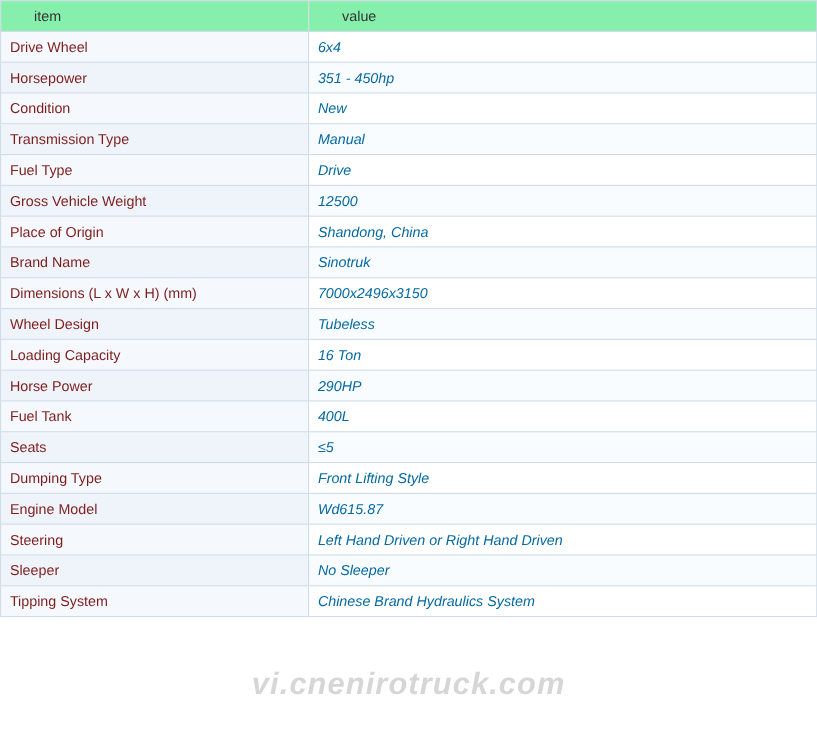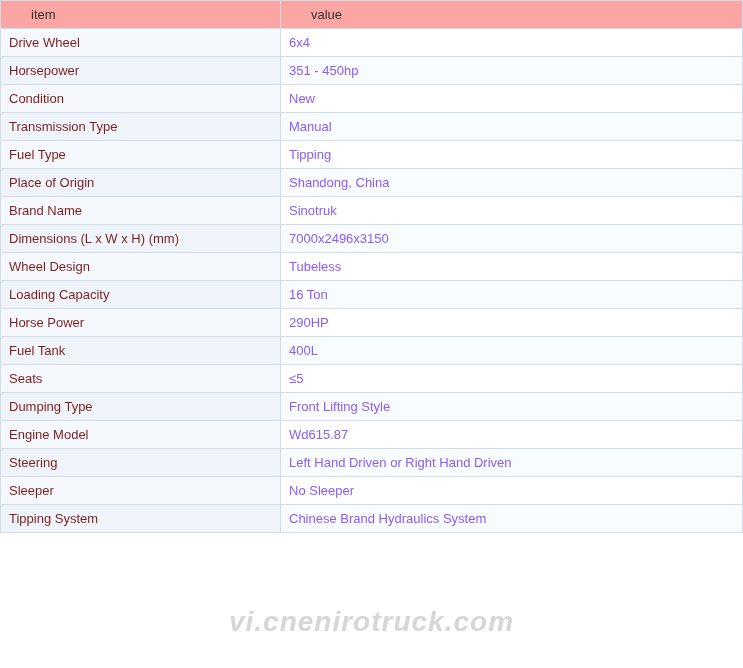--- a/index.html
+++ b/index.html
@@ -20,33 +20,34 @@
       width: 100%;
       border-collapse: collapse;
     }
     th, td {
       border: 1px solid #d0dce8;
       padding: 6px 8px;
       text-align: left;
       vertical-align: middle;
     }
     thead tr th {
-      background-color: #fca5a5;
+      background-color: #86efac;
       color: #333;
       font-weight: normal;
       font-size: 13px;
       padding-left: 30px;
     }
     tbody tr td:first-child {
       color: #7f1d1d;
       width: 280px;
       background-color: #f5f9fd;
     }
     tbody tr td:last-child {
-      color: #8b5cf6;
+      color: #0369a1;
+      font-style: italic;
     }
     tbody tr:nth-child(odd) td:first-child {
       background-color: #f5f9fd;
     }
     tbody tr:nth-child(even) td:first-child {
       background-color: #eef4fa;
     }
     tbody tr:nth-child(odd) {
       background-color: #fff;
     }
@@ -91,21 +92,25 @@
         <tr>
           <td>Condition</td>
           <td>New</td>
         </tr>
         <tr>
           <td>Transmission Type</td>
           <td>Manual</td>
         </tr>
         <tr>
           <td>Fuel Type</td>
-          <td>Tipping</td>
+          <td>Drive</td>
+        </tr>
+        <tr>
+          <td>Gross Vehicle Weight</td>
+          <td>12500</td>
         </tr>
         <tr>
           <td>Place of Origin</td>
           <td>Shandong, China</td>
         </tr>
         <tr>
           <td>Brand Name</td>
           <td>Sinotruk</td>
         </tr>
         <tr>

